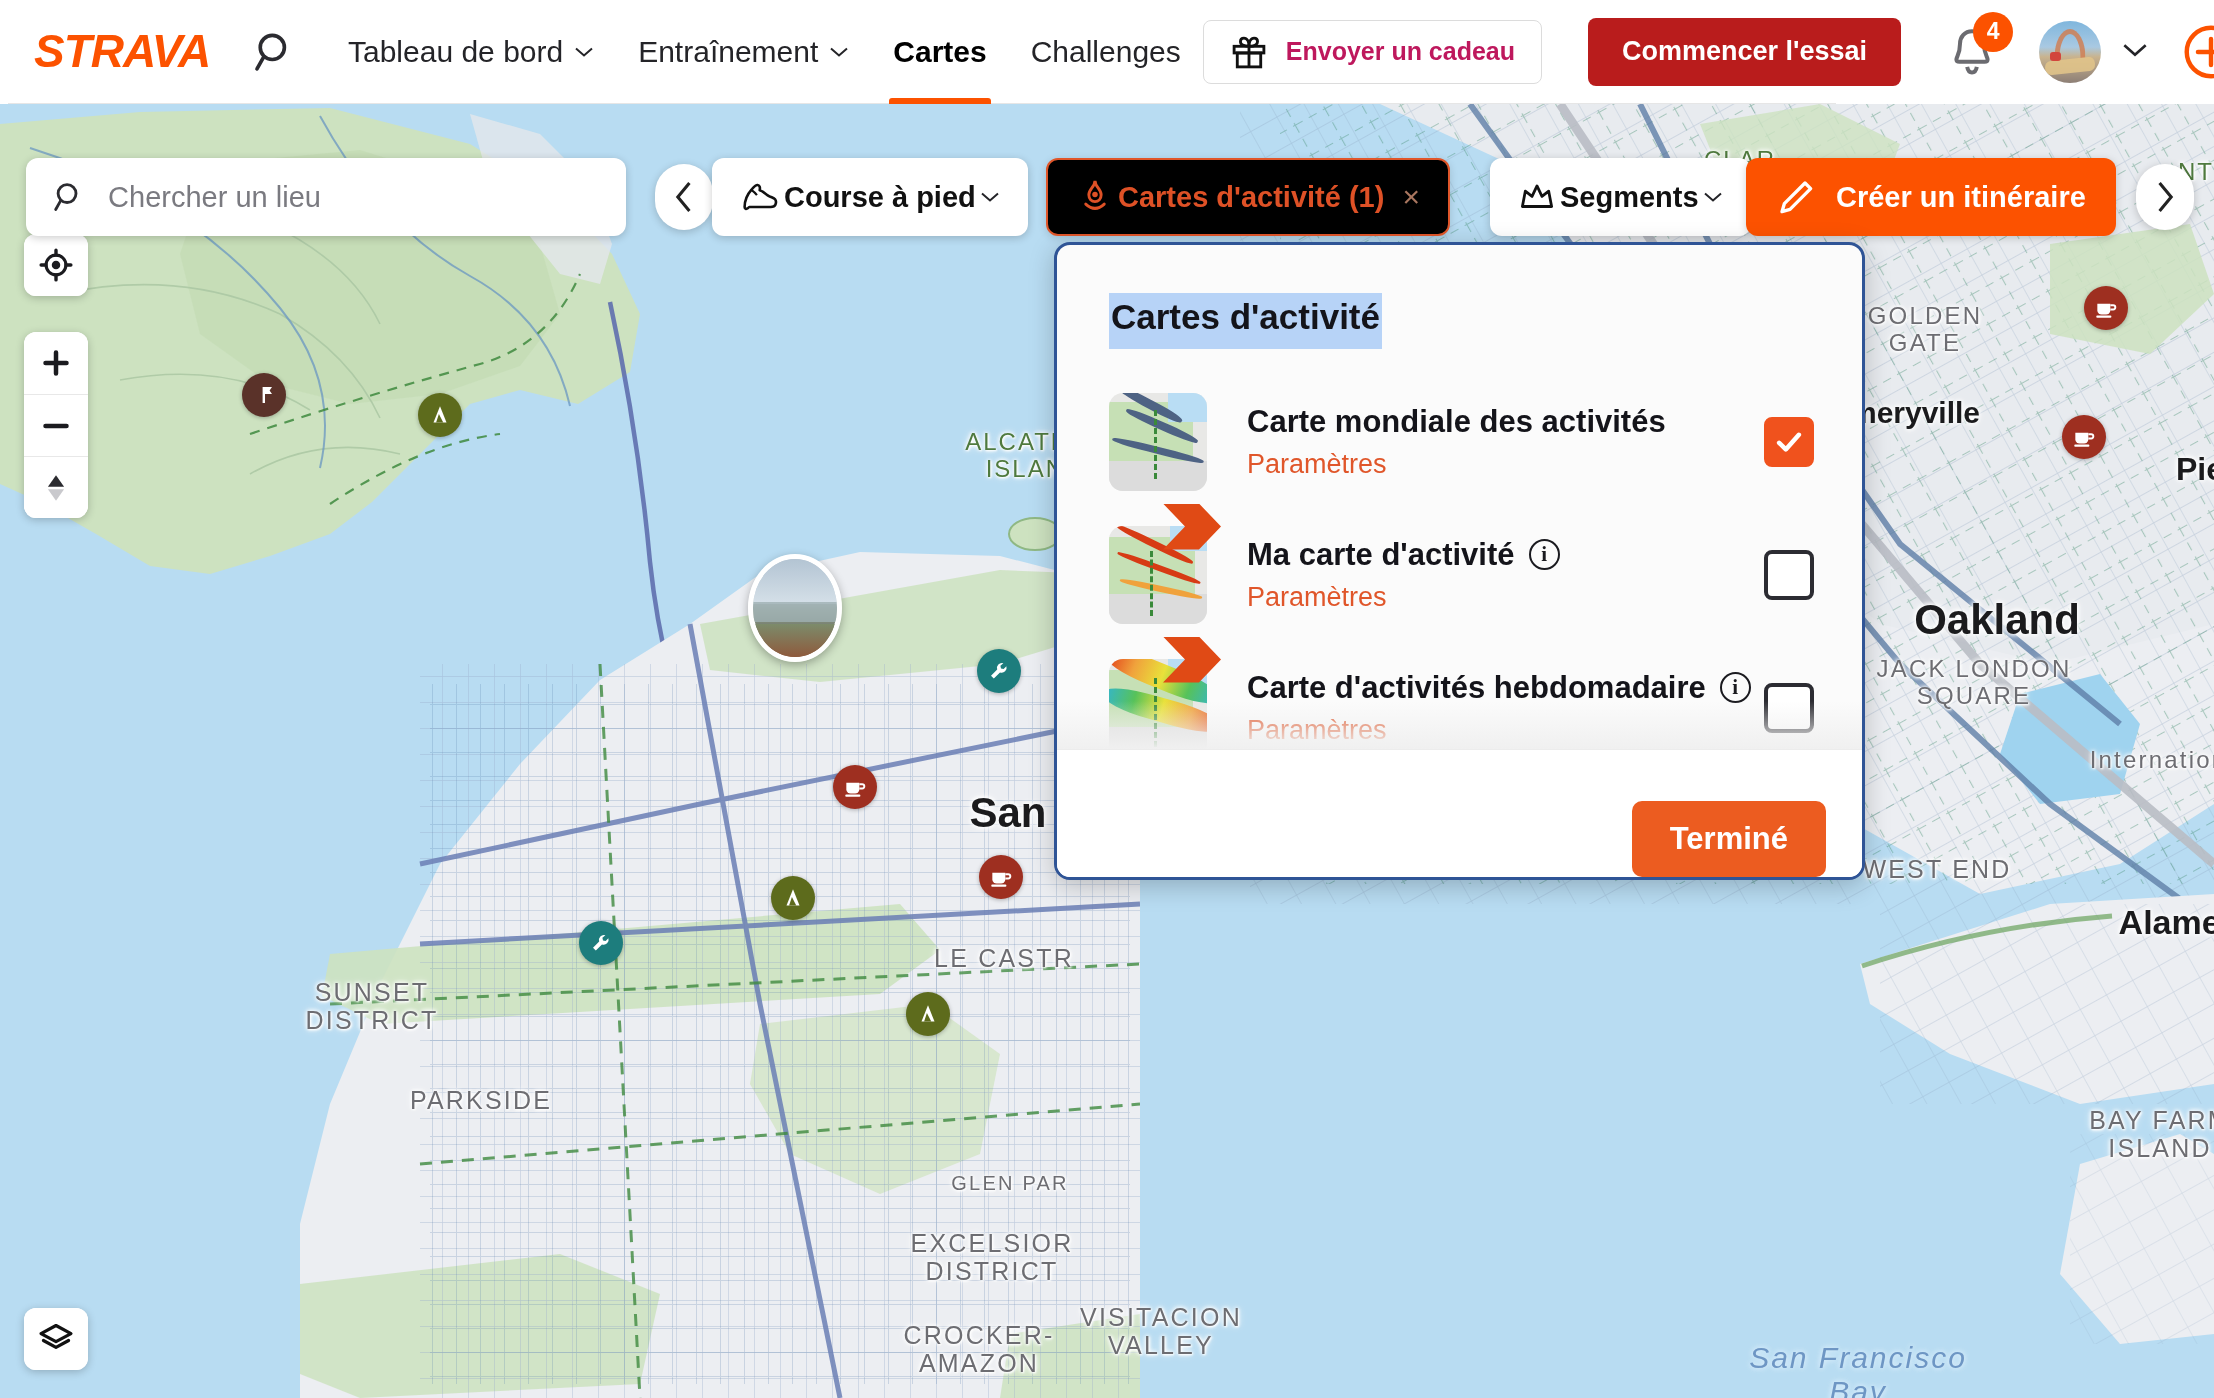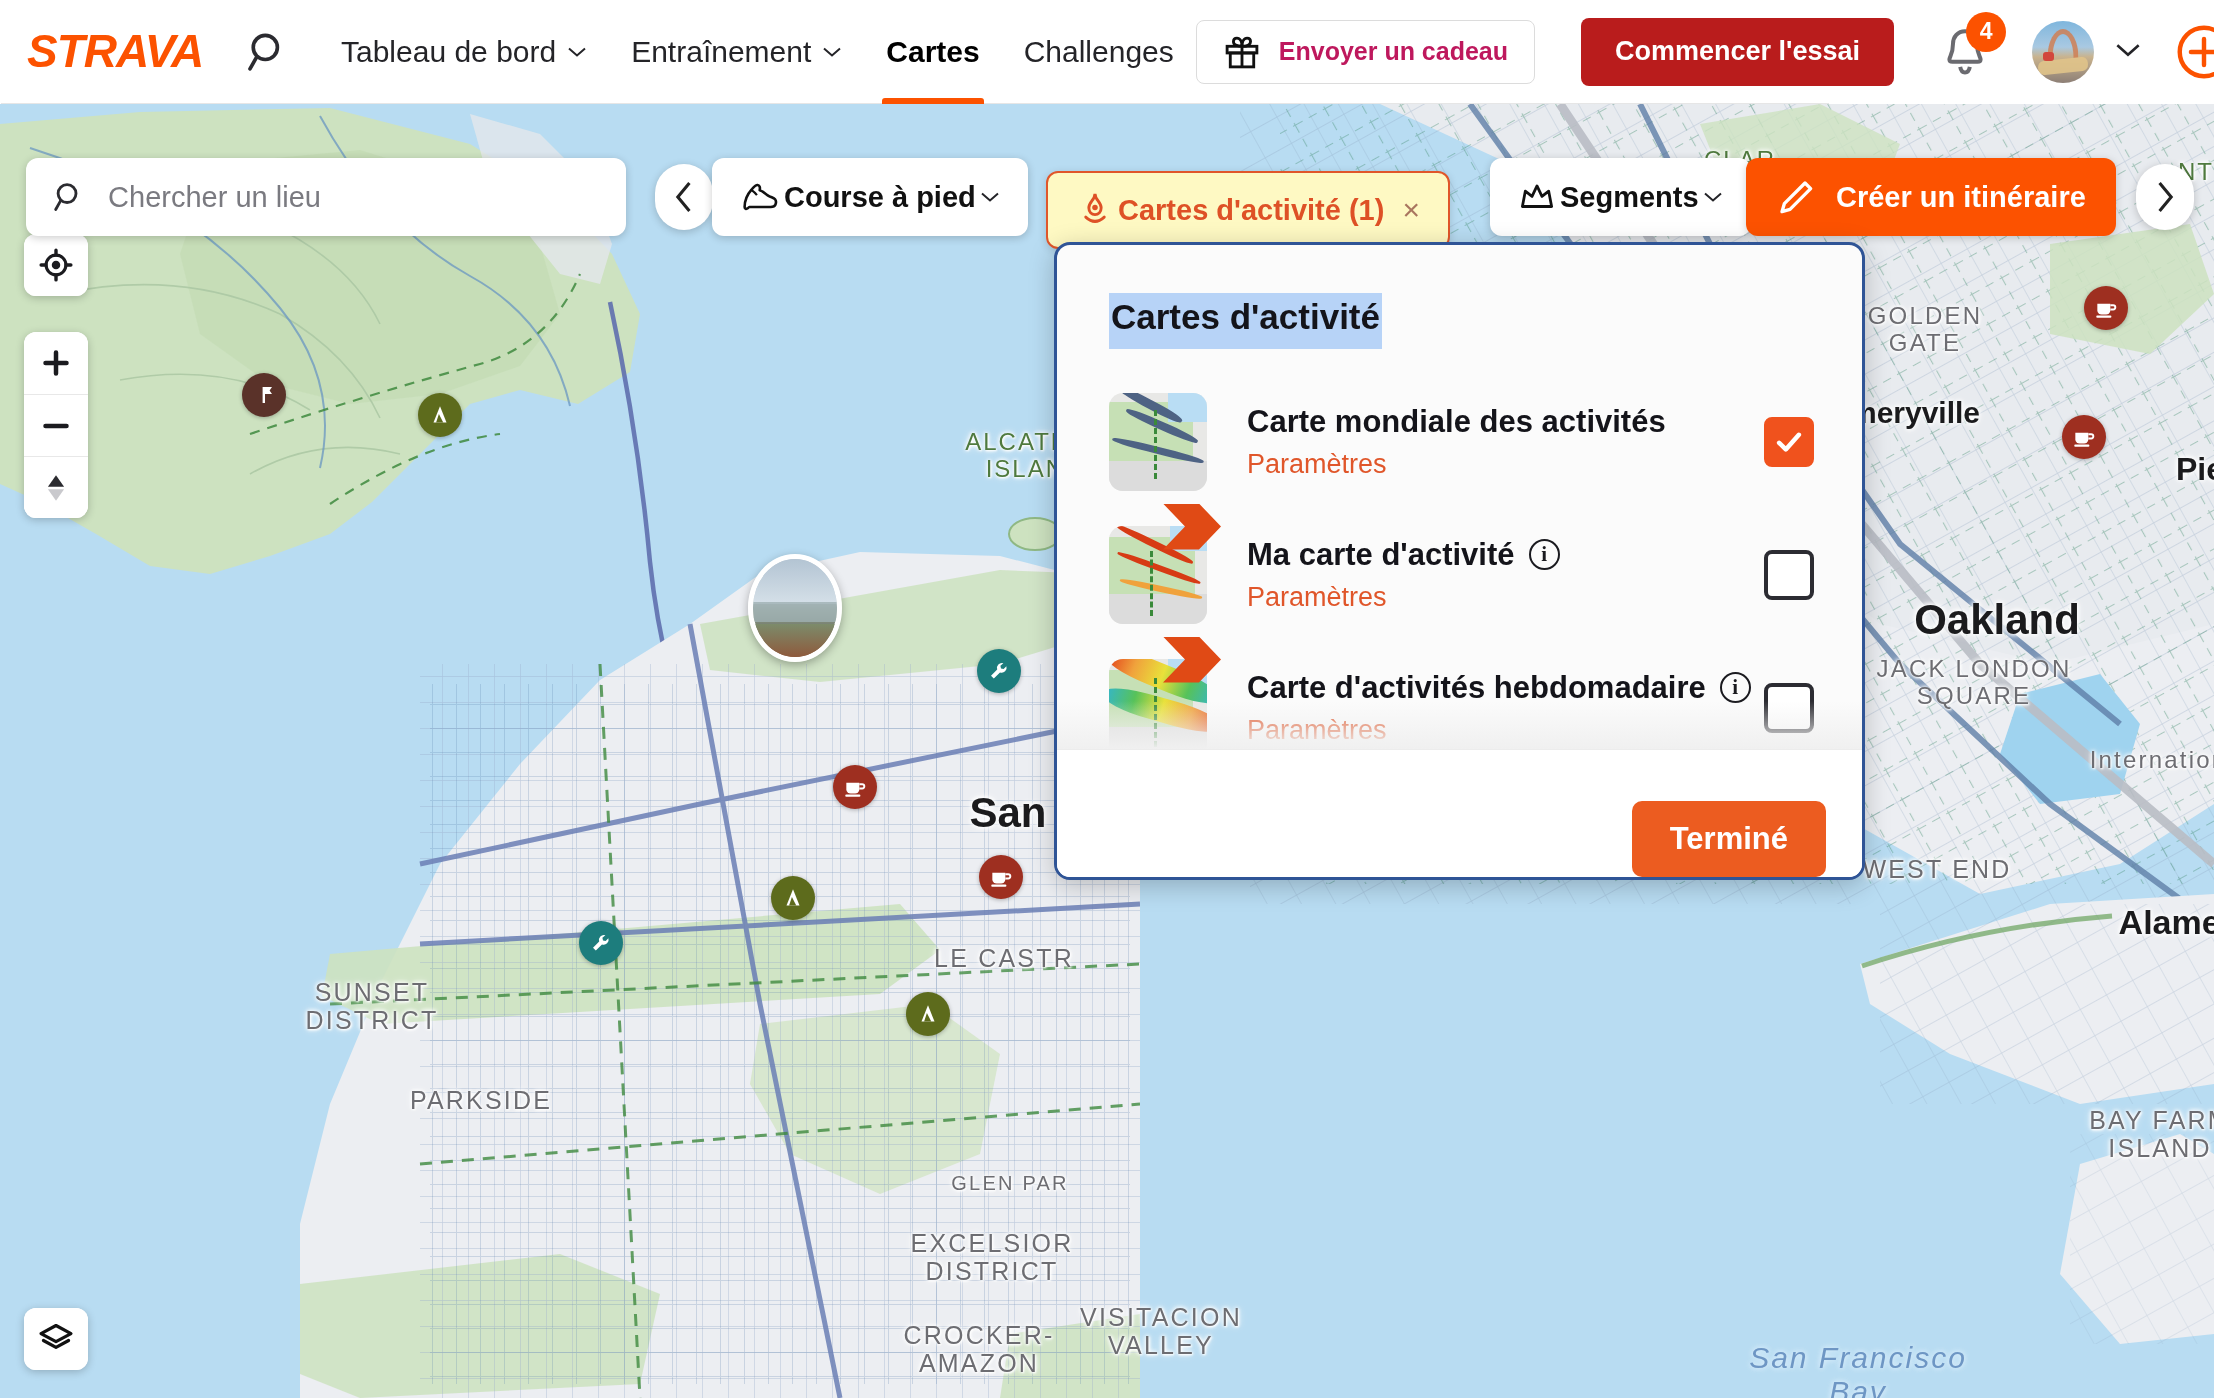--- a/index.html
+++ b/index.html
@@ -7,21 +7,21 @@
   html,body{width:2214px;height:1398px;overflow:hidden;}
   body{
     font-family:"Liberation Sans", sans-serif;
     background:#ffffff;
     -webkit-font-smoothing:antialiased;
   }
   #root{position:relative;width:2214px;height:1398px;overflow:hidden;}
 
   
   .header{
-    position:absolute;top:0;left:1px;width:1828px;height:104px;
+    position:absolute;top:0;left:8px;width:1828px;height:104px;
     background:#fff;display:flex;align-items:center;
     border-bottom:1px solid #e6e6e6;z-index:60;
   }
   .brand{margin-left:26px;display:flex;align-items:center;}
   .brand svg{display:block;}
   .hdr-search{margin-left:32px;display:flex;align-items:center;cursor:pointer;}
   .nav{display:flex;align-items:center;height:104px;margin-left:28px;}
   .nav-item{
     position:relative;display:flex;align-items:center;gap:11px;
     height:104px;padding:0 22px;font-size:30px;color:#242428;
@@ -138,23 +138,22 @@
   }
   .arrow-left{left:655px;}
   .arrow-right{left:2136px;}
 
   .chip{
     position:absolute;top:0;height:78px;background:#fff;border-radius:12px;
     box-shadow:0 2px 9px rgba(0,0,0,.2);display:flex;align-items:center;gap:4px;
     padding:0 28px;font-size:29px;font-weight:700;color:#111;cursor:pointer;white-space:nowrap;
   }
   .chip.selected{
-    background:#fef9c3;border:2.5px solid #e0562a;color:#de5126;
+    background:#000000;border:2.5px solid #e0562a;color:#de5126;
     box-shadow:0 2px 9px rgba(0,0,0,.14);
-    margin-top:13px;
   }
   .chip .x{font-size:30px;color:#a9765f;margin-left:14px;font-weight:400;}
   .chip-run{left:712px;}
   .chip-act{left:1046px;}
   .chip-seg{left:1490px;}
   .route-btn{
     position:absolute;top:0;left:1746px;height:78px;background:#fc5200;border-radius:12px;
     display:flex;align-items:center;gap:20px;padding:0 30px;color:#fff;font-size:29px;
     font-weight:700;cursor:pointer;white-space:nowrap;box-shadow:0 2px 9px rgba(0,0,0,.18);border:none;
   }

